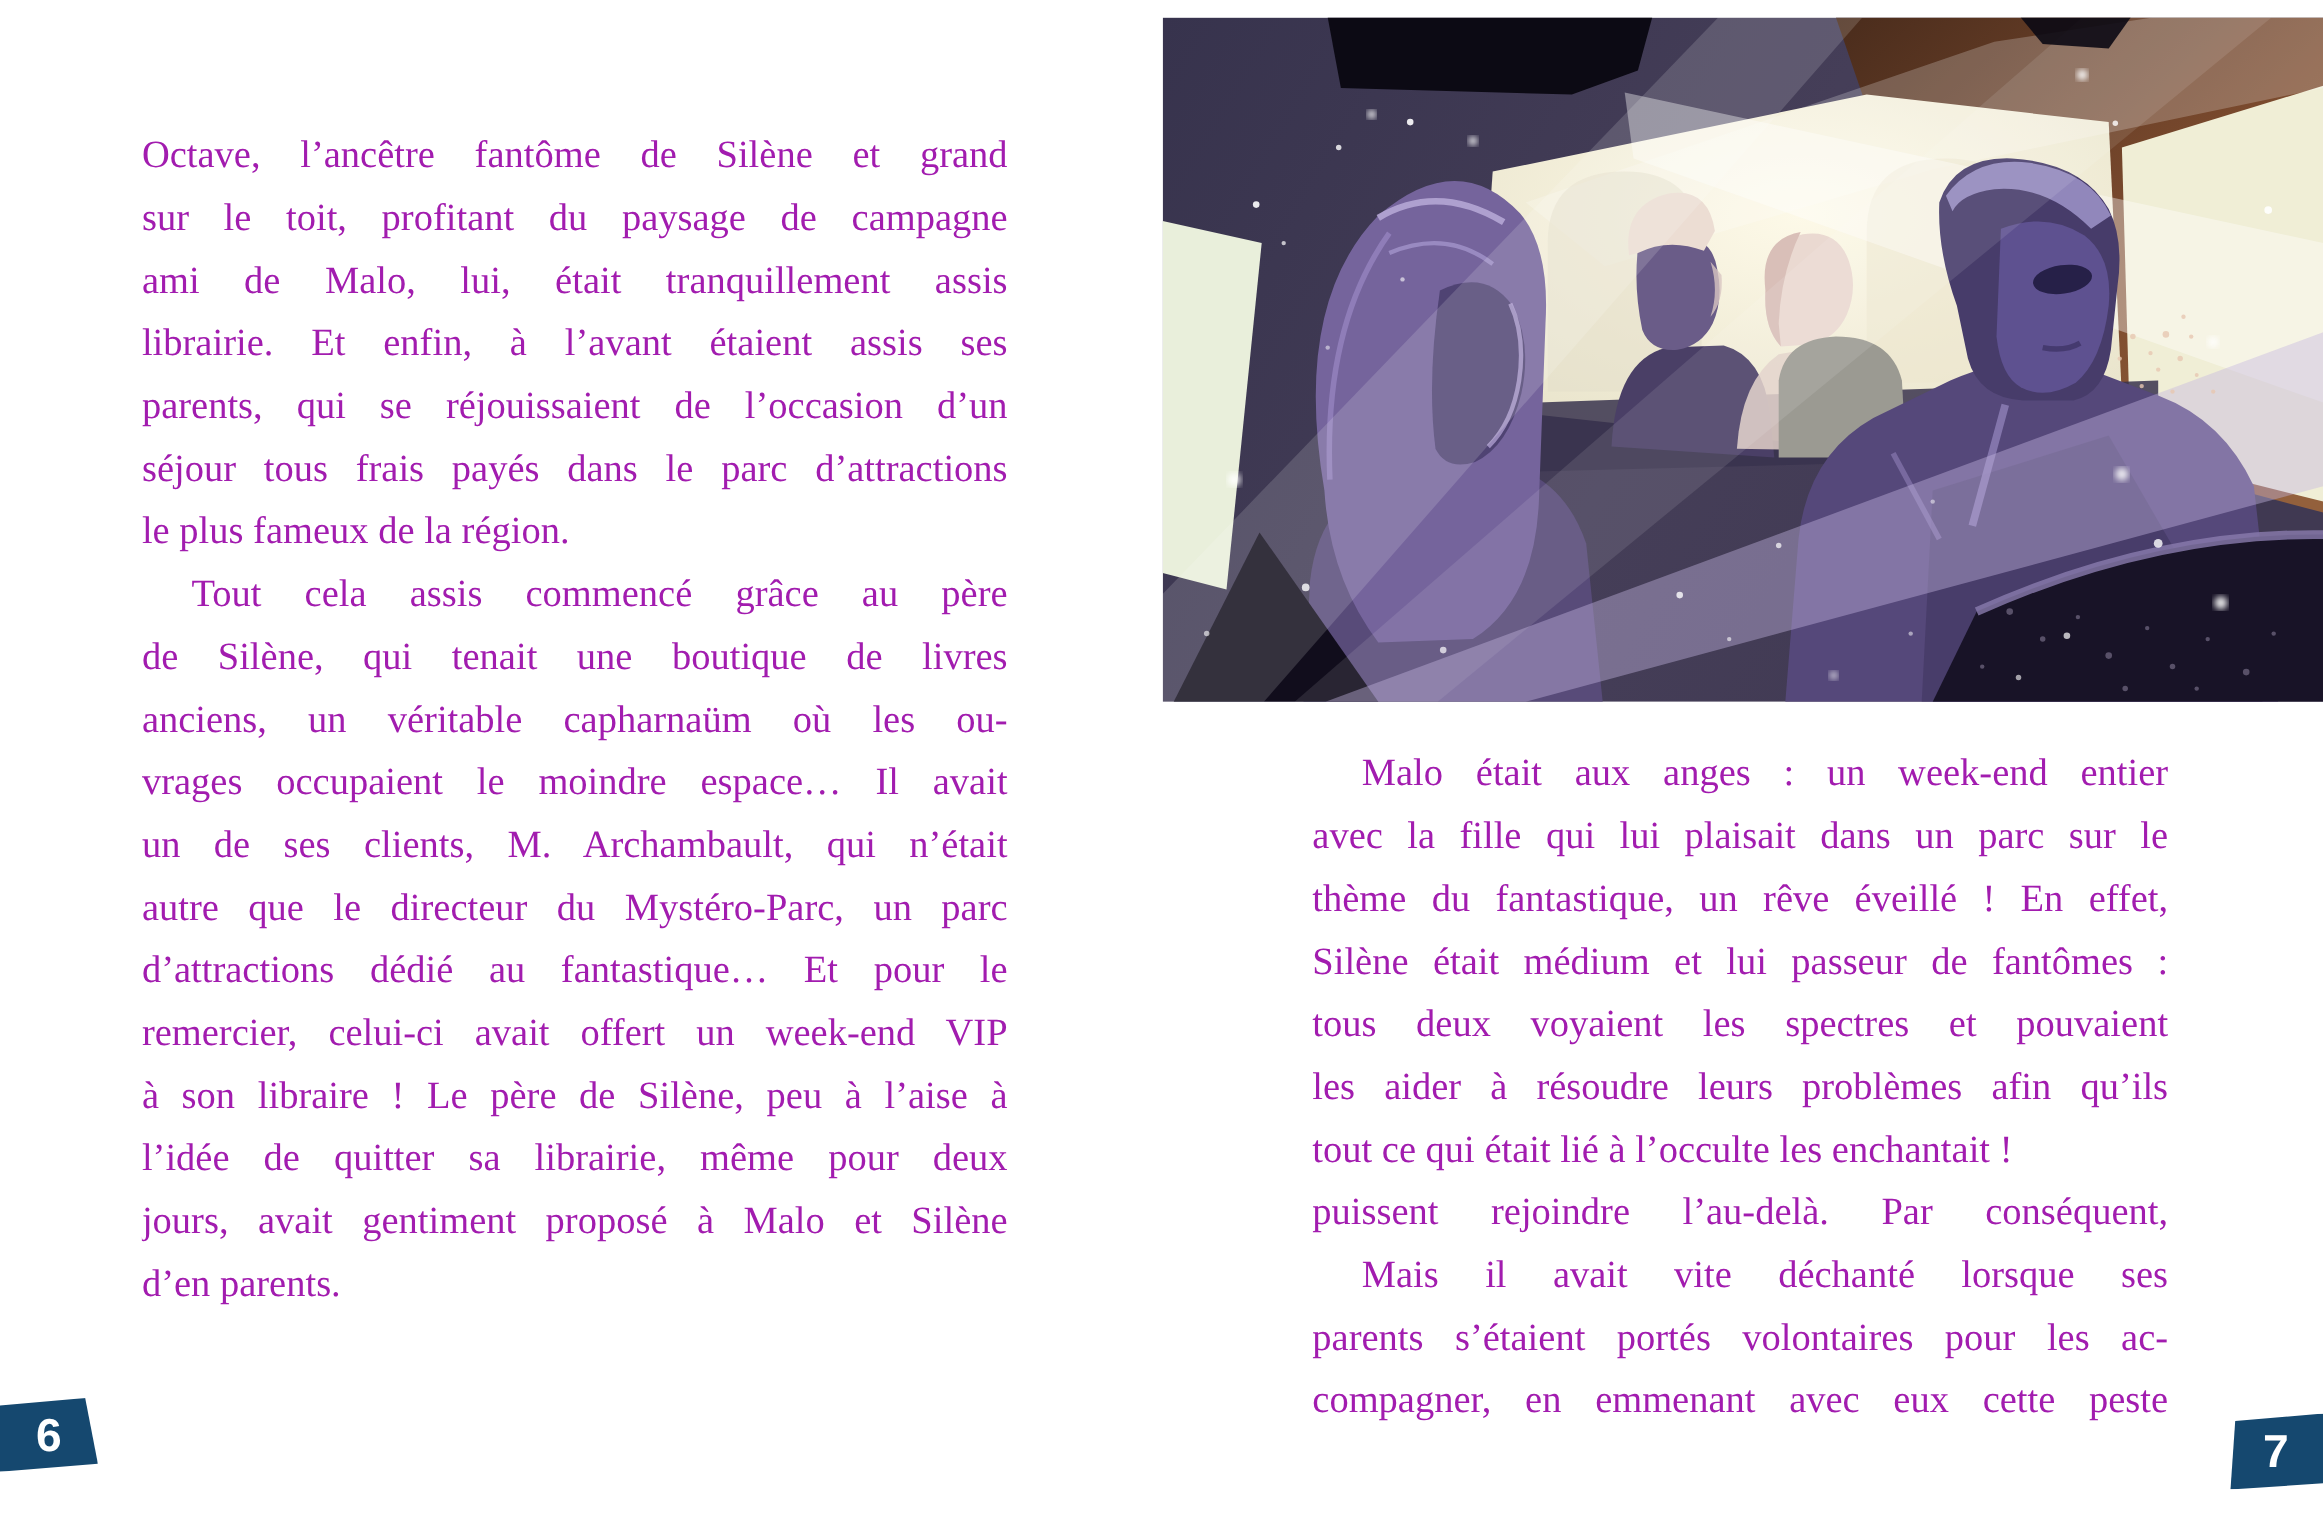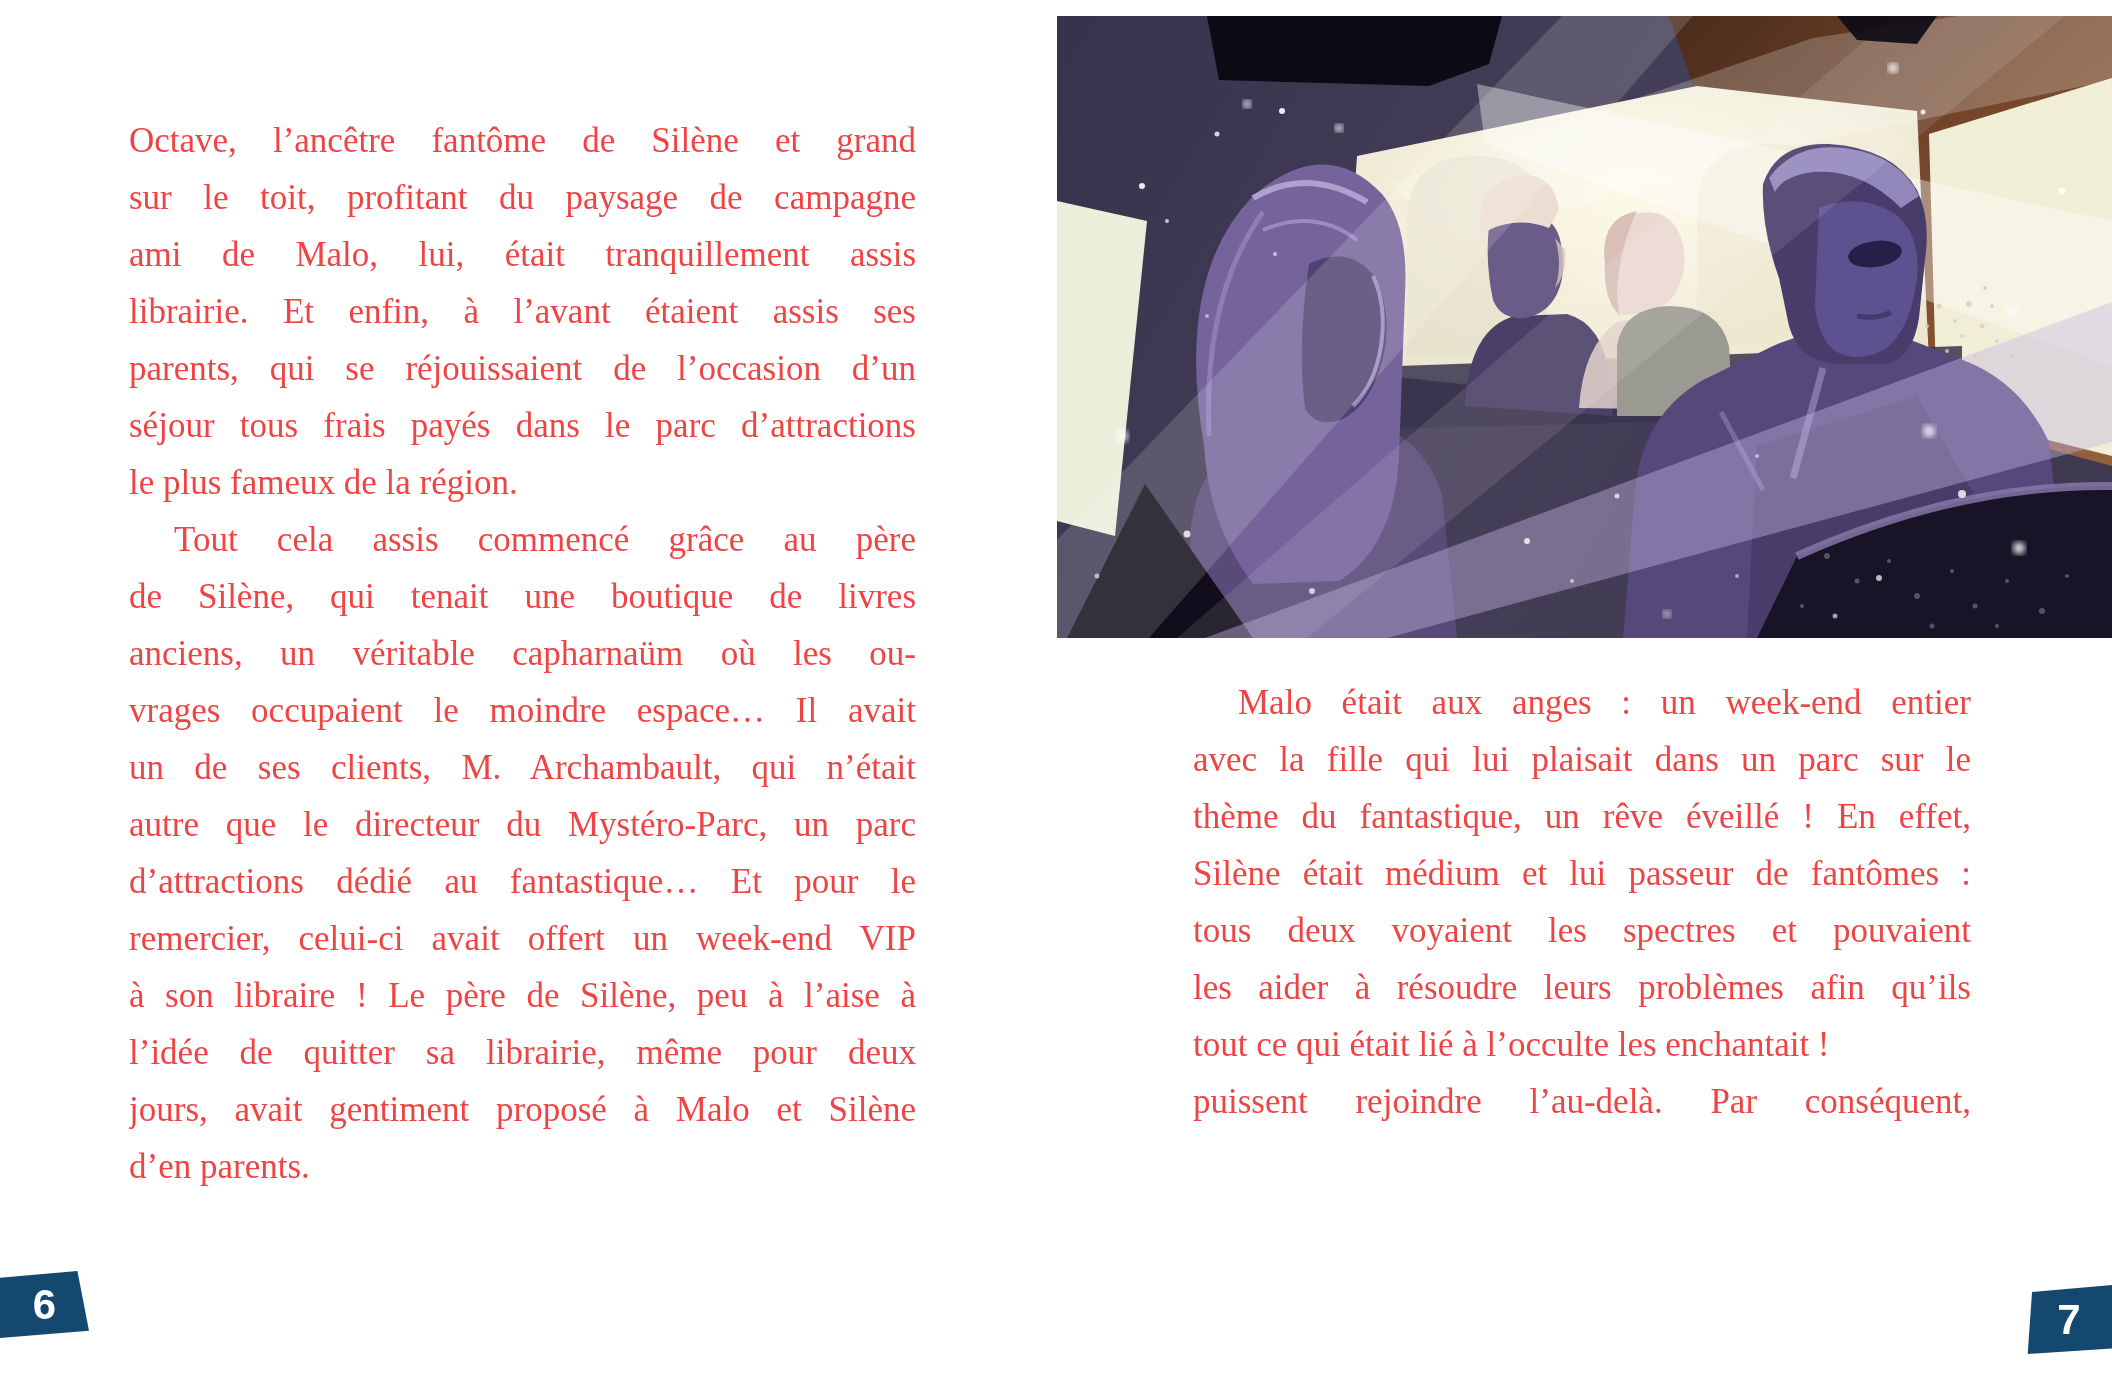--- a/index.html
+++ b/index.html
@@ -1,21 +1,21 @@
 <!DOCTYPE html>
 <html><head>
 <meta charset="utf-8">
 <style>
   html,body{margin:0;padding:0;background:#ffffff;}
   body{width:2112px;height:1400px;position:relative;overflow:hidden;
        font-family:"Liberation Serif", serif;}
   .page{position:absolute;top:0;height:1400px;background:#fff;}
   #left-page{left:0;width:1056px;}
   #right-page{left:1056px;width:1056px;margin-top:16px;}
-  .text-block{position:absolute;color:#ef4444;font-size:35px;}
+  .text-block{position:absolute;color:#a21caf;font-size:35px;}
   #left-text{left:129px;top:112px;width:787px;}
   #right-text{left:137px;top:658px;width:778px;} 
   .paragraph{margin:0;}
   .line{height:57px;line-height:57px;text-align:justify;text-align-last:justify;overflow:hidden;}
   .line.last{text-align-last:left;}
   .line.indent{padding-left:45px;}
   .badge{position:absolute;background:#15486f;color:#ffffff;
          font-family:"Liberation Sans", sans-serif;font-weight:bold;font-size:42px;
          display:flex;align-items:center;justify-content:center;}
   #badge-left{left:0;top:1271px;width:89px;height:67px;
@@ -210,17 +210,22 @@
       <div class="paragraph">
         <div class="line indent">Malo était aux anges : un week-end entier</div>
         <div class="line">avec la fille qui lui plaisait dans un parc sur le</div>
         <div class="line">thème du fantastique, un rêve éveillé ! En effet,</div>
         <div class="line">Silène était médium et lui passeur de fantômes :</div>
         <div class="line">tous deux voyaient les spectres et pouvaient</div>
         <div class="line">les aider à résoudre leurs problèmes afin qu’ils</div>
         <div class="line last">tout ce qui était lié à l’occulte les enchantait !</div>
         <div class="line">puissent rejoindre l’au-delà. Par conséquent,</div>
       </div>
+      <div class="paragraph">
+        <div class="line indent">Mais il avait vite déchanté lorsque ses</div>
+        <div class="line">parents s’étaient portés volontaires pour les ac-</div>
+        <div class="line">compagner, en emmenant avec eux cette peste</div>
+      </div>
     </div>
   <div class="badge" id="badge-right">
     <span>7</span>
   </div>
 </div>
 
 </body></html>

